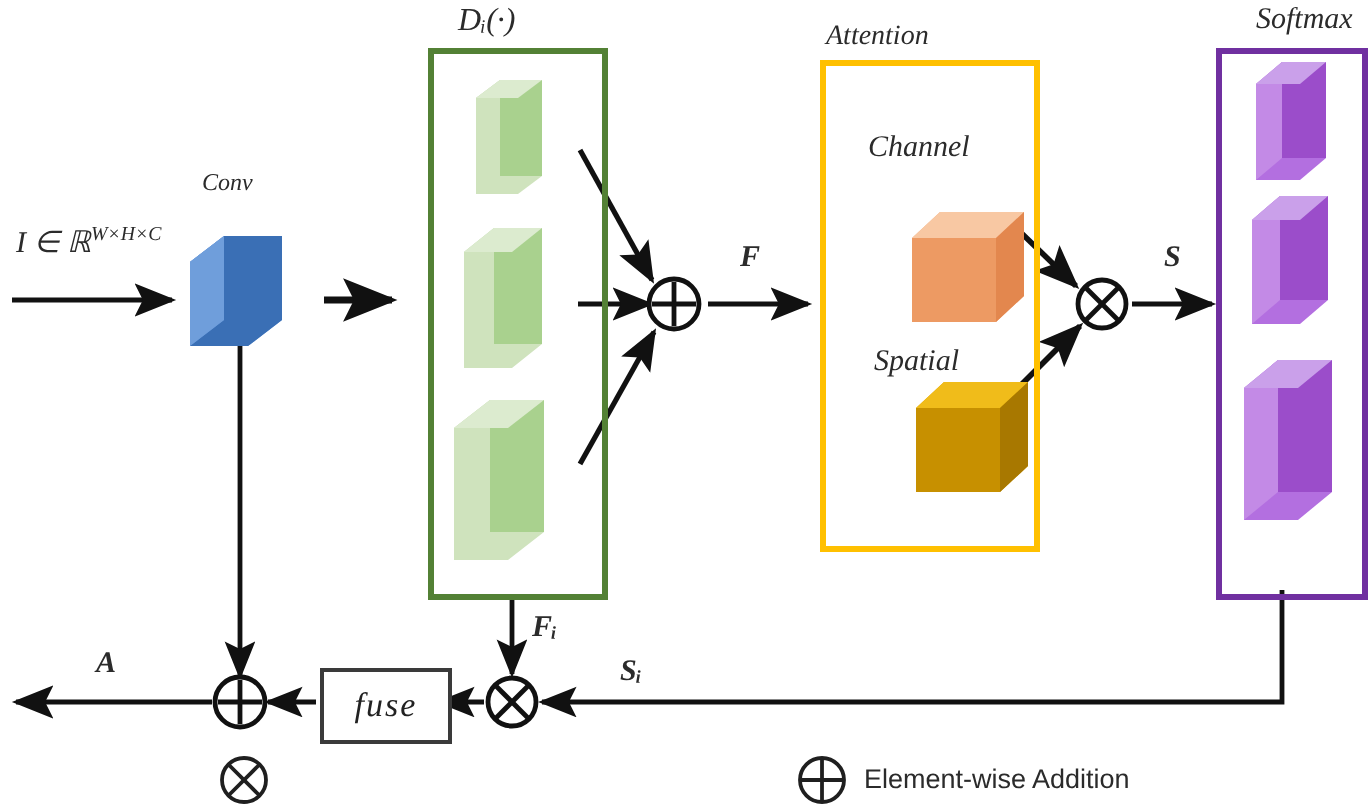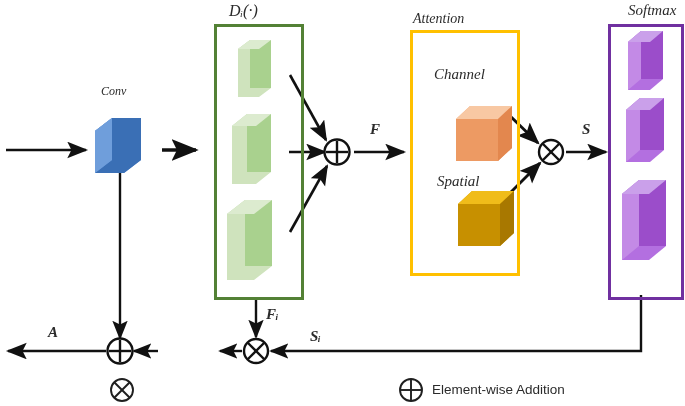--- a/index.html
+++ b/index.html
@@ -151,21 +151,27 @@
       <polygon points="622,194 639,180 666,180 649,194" fill="#caa0ea"></polygon>
     </g>
   </svg>
 
   <div class="box" style="left:214px;top:24px;width:84px;height:270px;border:3px solid #538135;"></div>
 
   <div class="box" style="left:410px;top:30px;width:104px;height:240px;border:3px solid #ffc000;"></div>
 
   <div class="box" style="left:608px;top:24px;width:70px;height:270px;border:3px solid #7030a0;"></div>
 
+  <div class="fuse-box" style="left:160px;top:334px;width:62px;height:34px;">
+    <span>fuse</span>
+  </div>
 
+  <div class="lbl" style="left:8px;top:112px;font-size:15px;">
+    <span>I ∈ ℝ</span><sup style="font-size:.66em;font-style:italic;">W×H×C</sup>
+  </div>
 
   <div class="lbl" style="left:101px;top:84px;font-size:12px;">Conv</div>
 
   <div class="lbl" style="left:229px;top:2px;font-size:16px;">Dᵢ(·)</div>
 
   <div class="lbl" style="left:413px;top:11px;font-size:14px;">Attention</div>
 
   <div class="lbl" style="left:434px;top:66px;font-size:15px;">Channel</div>
 
   <div class="lbl" style="left:437px;top:173px;font-size:15px;">Spatial</div>

